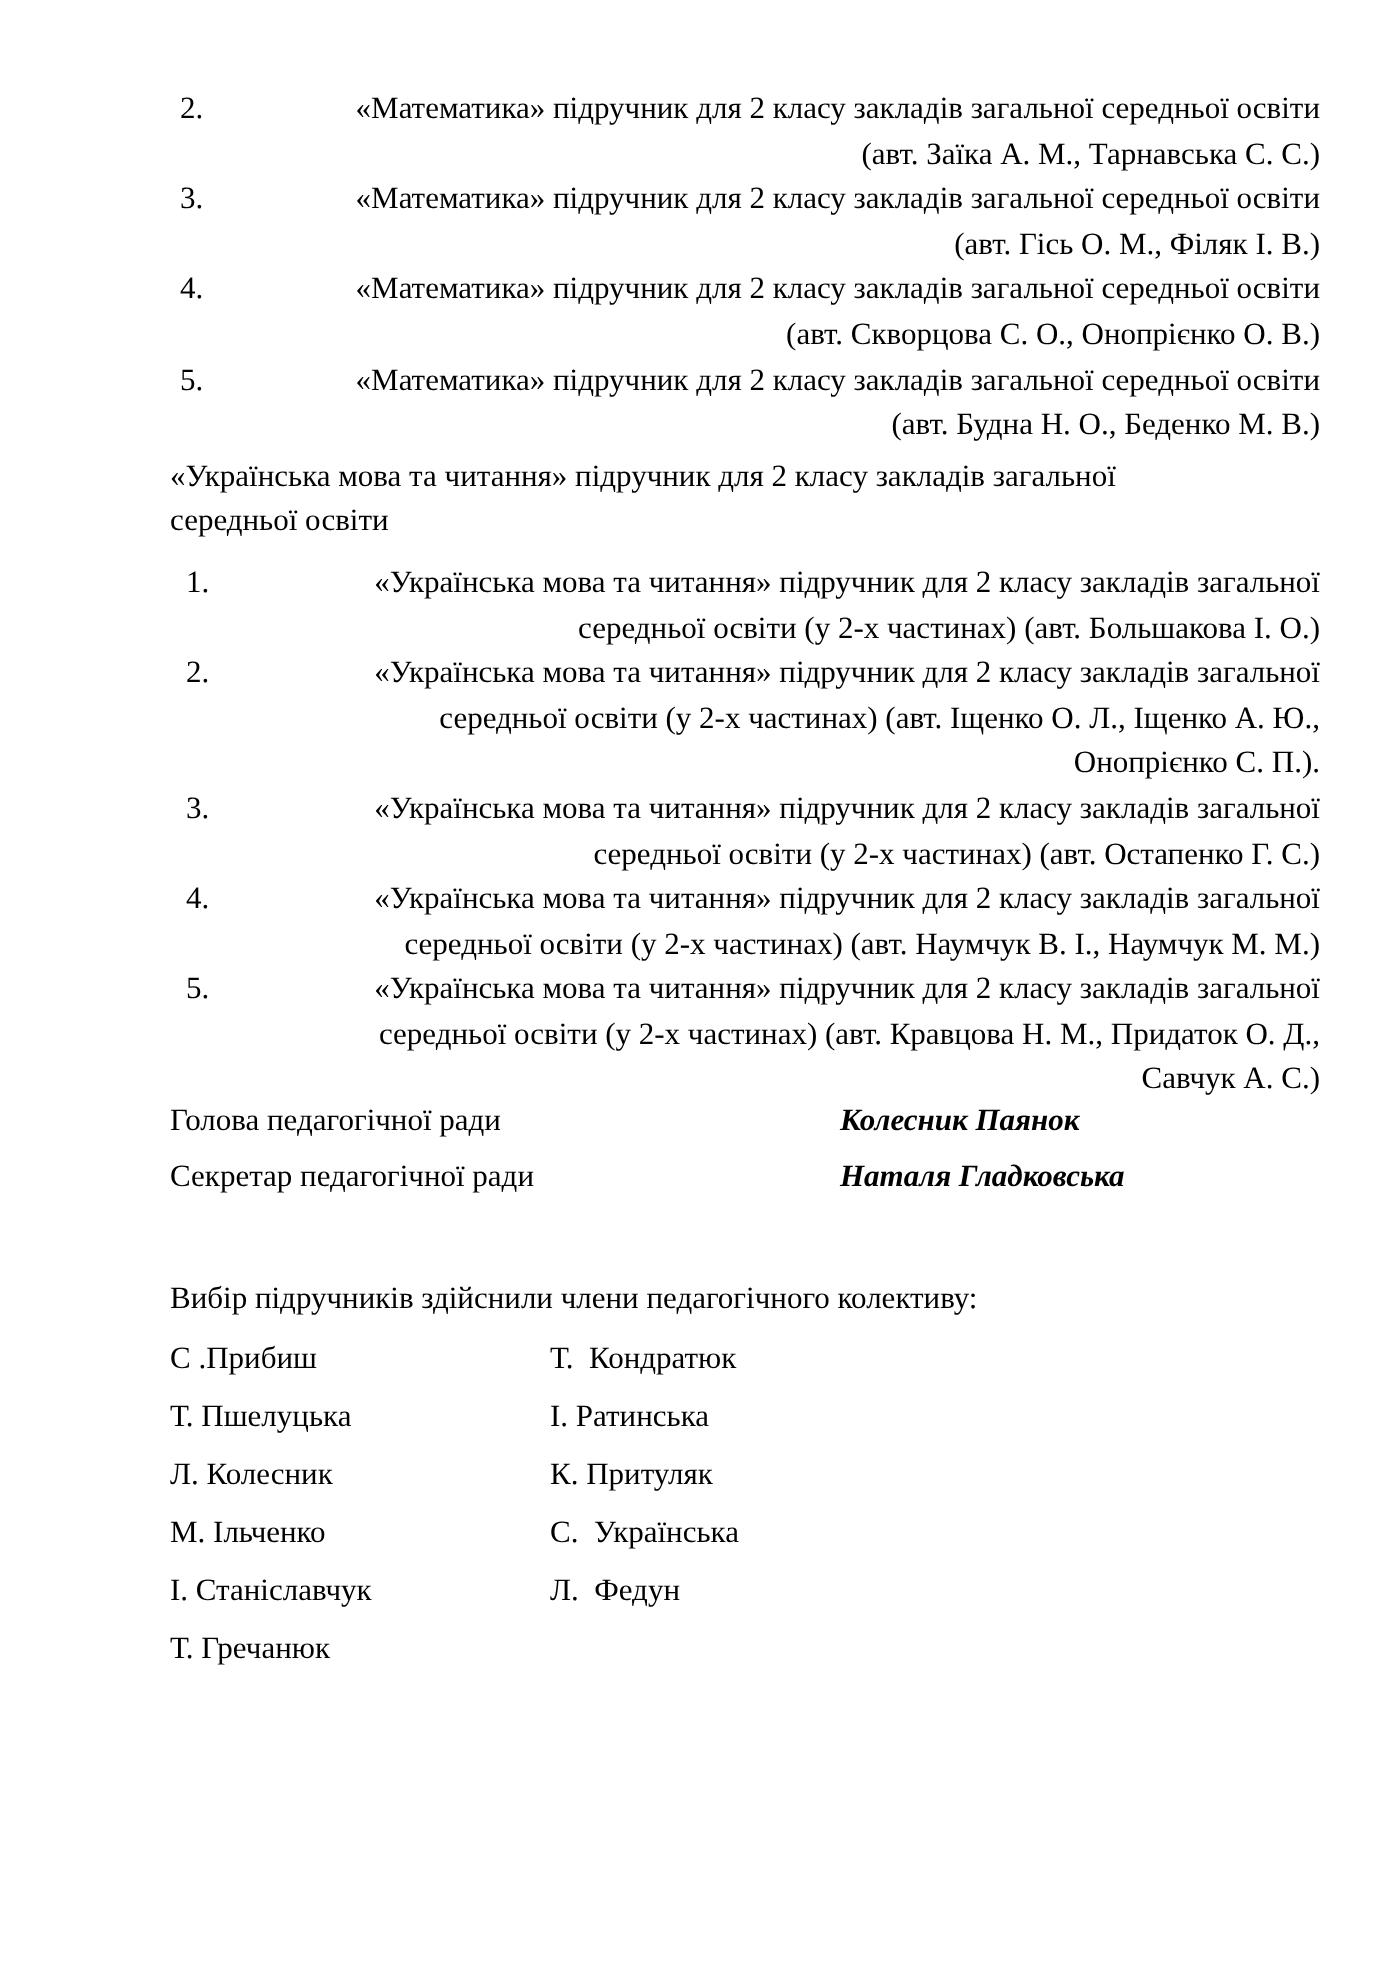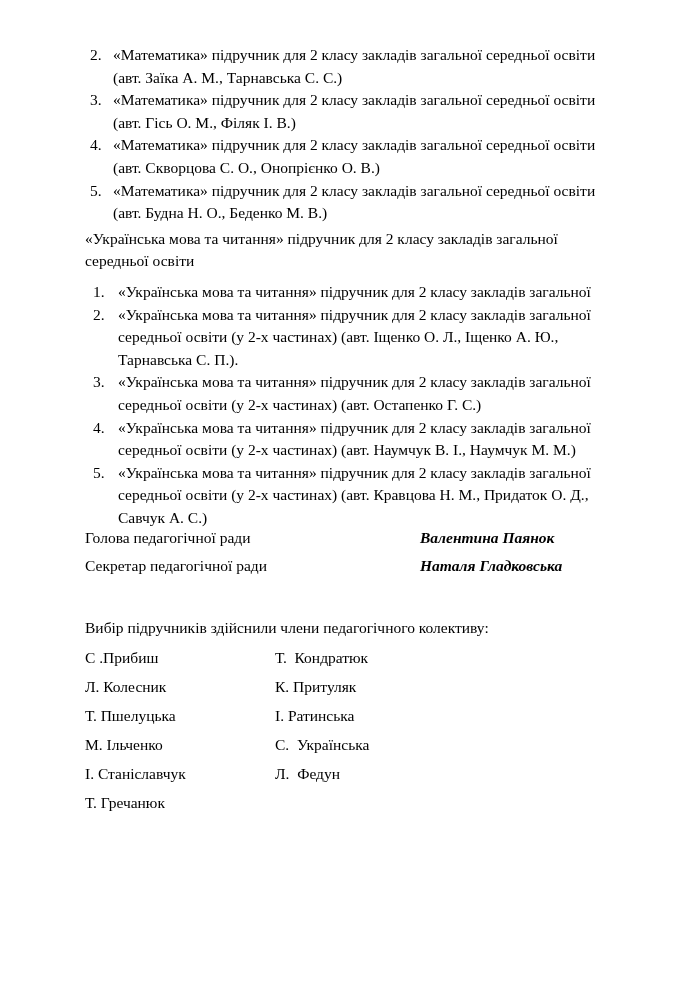--- a/index.html
+++ b/index.html
@@ -23,21 +23,21 @@
   .line { display: block; white-space: pre; }
 
   
   .num-list { }
   .math-list { margin-left: 5px; }
   .ukr-list  { margin-left: 8px; margin-top: 8px; }
   .li { display: flex; align-items: flex-start; }
   .li .num { flex: none; white-space: pre; }
   .math-list .num { width: 23px; }
   .ukr-list  .num { width: 25px; }
-  .li .li-body { flex: 1 1 auto; min-width: 0; }
+  .li .li-body { flex: 1 1 auto; min-width: 0; text-align: right; }
 
   
   .section-heading { margin-top: 3px; }
 
   
   .sig-row { display: flex; align-items: baseline; }
   .sig-row.first  { margin-top: -2px; }
   .sig-row.second { margin-top: 5px; align-items: center; }
   .sig-role { width: 335px; flex: none; white-space: pre; }
   .sig-name { font-weight: bold; font-style: italic; white-space: pre; }
@@ -96,29 +96,30 @@
     <span class="line">«Українська мова та читання» підручник для 2 класу закладів загальної</span>
     <span class="line">середньої освіти</span>
   </div>
 
   <div class="num-list ukr-list">
 
     <div class="li">
       <span class="num">1.</span>
       <span class="li-body">
         <span class="line">«Українська мова та читання» підручник для 2 класу закладів загальної</span>
+        <span class="line">середньої освіти (у 2-х частинах) (авт. Большакова І. О.)</span>
       </span>
     </div>
 
     <div class="li">
       <span class="num">2.</span>
       <span class="li-body">
         <span class="line">«Українська мова та читання» підручник для 2 класу закладів загальної</span>
         <span class="line">середньої освіти (у 2-х частинах) (авт. Іщенко О. Л., Іщенко А. Ю.,</span>
-        <span class="line">Тарнавська С. П.).</span>
+        <span class="line">Онопрієнко С. П.).</span>
       </span>
     </div>
 
     <div class="li">
       <span class="num">3.</span>
       <span class="li-body">
         <span class="line">«Українська мова та читання» підручник для 2 класу закладів загальної</span>
         <span class="line">середньої освіти (у 2-х частинах) (авт. Остапенко Г. С.)</span>
       </span>
     </div>
@@ -137,42 +138,42 @@
         <span class="line">«Українська мова та читання» підручник для 2 класу закладів загальної</span>
         <span class="line">середньої освіти (у 2-х частинах) (авт. Кравцова Н. М., Придаток О. Д.,</span>
         <span class="line">Савчук А. С.)</span>
       </span>
     </div>
 
   </div>
 
   <div class="sig-row first">
     <span class="sig-role">Голова педагогічної ради</span>
-    <span class="sig-name">Валентина Паянок</span>
+    <span class="sig-name">Колесник Паянок</span>
   </div>
   <div class="sig-row second">
     <span class="sig-role">Секретар педагогічної ради</span>
     <span class="sig-name">Наталя Гладковська</span>
   </div>
 
   <div class="selection-note">Вибір підручників здійснили члени педагогічного колективу:</div>
 
   <div class="staff-table">
 
     <div class="staff-row">
       <span class="staff-left">С .Прибиш</span>
       <span class="staff-right">Т.  Кондратюк</span>
     </div>
     <div class="staff-row">
+      <span class="staff-left">Т. Пшелуцька</span>
+      <span class="staff-right">І. Ратинська</span>
+    </div>
+    <div class="staff-row">
       <span class="staff-left">Л. Колесник</span>
       <span class="staff-right">К. Притуляк</span>
-    </div>
-    <div class="staff-row">
-      <span class="staff-left">Т. Пшелуцька</span>
-      <span class="staff-right">І. Ратинська</span>
     </div>
     <div class="staff-row">
       <span class="staff-left">М. Ільченко</span>
       <span class="staff-right">С.  Українська</span>
     </div>
     <div class="staff-row">
       <span class="staff-left">І. Станіславчук</span>
       <span class="staff-right">Л.  Федун</span>
     </div>
     <div class="staff-row">

